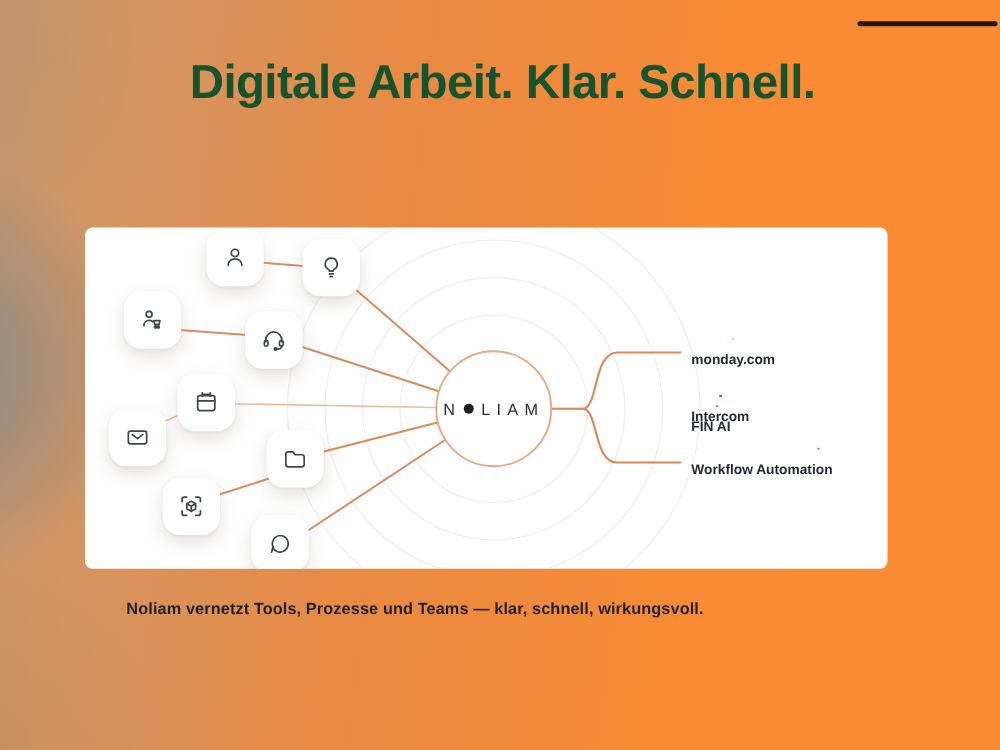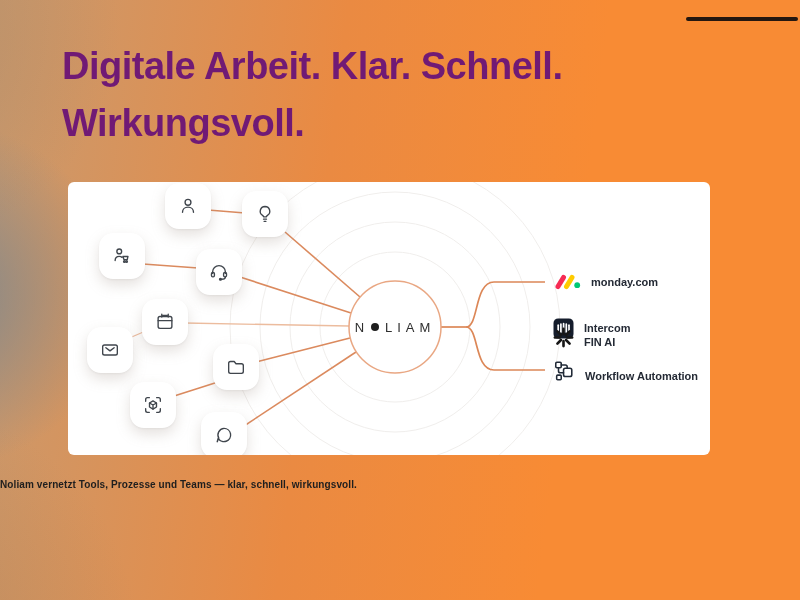--- a/index.html
+++ b/index.html
@@ -9,56 +9,55 @@
     background-color:#f88b34;
     background-image:
       radial-gradient(circle 240px at -55px 295px, rgba(118,132,142,.85), rgba(118,132,142,0) 72%),
       radial-gradient(circle 300px at -90px 30px, rgba(172,134,98,.55), rgba(172,134,98,0) 70%),
       radial-gradient(circle 340px at -100px 640px, rgba(176,128,84,.5), rgba(176,128,84,0) 70%),
       linear-gradient(97deg, #c99a6f 0%, #ea8a42 40%, #f88b34 70%, #f88b34 100%);
   }
   .top-line{position:absolute;left:686px;top:17px;width:112px;height:4px;background:#241710;border-radius:2px;}
   .headline{
     position:absolute;left:62px;top:38px;width:680px;
-    font-size:38px;line-height:57px;font-weight:700;color:#701a75;letter-spacing:-0.5px;
+    font-size:38px;line-height:57px;font-weight:700;color:#14532d;letter-spacing:-0.5px;text-align:center;
   }
   .panel{
     position:absolute;left:68px;top:182px;width:642px;height:273px;
     background:#ffffff;border-radius:6px;overflow:hidden;
   }
   .panel svg.wires{position:absolute;left:0;top:0;}
   .tool-card{
     position:absolute;width:46px;height:46px;border-radius:14px;background:#fff;
     box-shadow:0 6px 14px rgba(160,148,136,.28), 0 1px 2px rgba(0,0,0,.05);
     display:flex;align-items:center;justify-content:center;
   }
   .tool-card svg{stroke:#40464d;fill:none;stroke-width:1.5;stroke-linecap:round;stroke-linejoin:round;}
   .brand{
     position:absolute;left:257px;top:136px;width:140px;height:18px;
     display:flex;align-items:center;justify-content:center;
     color:#2e2e2e;font-size:13px;letter-spacing:5px;font-weight:400;
   }
   .brand .dot{width:8px;height:8px;border-radius:50%;background:#1e1e1e;margin:0 6px 0 2px;flex:0 0 auto;}
   .integration{
-    position:absolute;left:485px;height:24px;display:flex;align-items:center;gap:10px;
+    position:absolute;left:485px;height:24px;display:flex;align-items:center;gap:10px;flex-direction:column;
   }
   .integration .label{font-size:11px;font-weight:700;color:#242a35;white-space:nowrap;}
   .caption{
-    position:absolute;left:0;top:479px;width:664px;text-align:left;
-    font-size:10px;font-weight:700;color:#1e1e1e;letter-spacing:0.1px;
+    position:absolute;left:0;top:479px;width:664px;text-align:center;
+    font-size:13px;font-weight:700;color:#1e1e1e;letter-spacing:0.1px;
   }
 </style>
 </head>
 <body>
 
 <div class="top-line"></div>
 
 <div class="headline">
   <div>Digitale Arbeit. Klar. Schnell.</div>
-  <div>Wirkungsvoll.</div>
 </div>
 
 <div class="panel">
 
   <svg class="wires" width="642" height="273" viewBox="0 0 642 273">
 
     <g fill="none" stroke="#f0eeec" stroke-width="1">
       <circle cx="327" cy="145" r="75"></circle>
       <circle cx="327" cy="145" r="105"></circle>
       <circle cx="327" cy="145" r="135"></circle>

